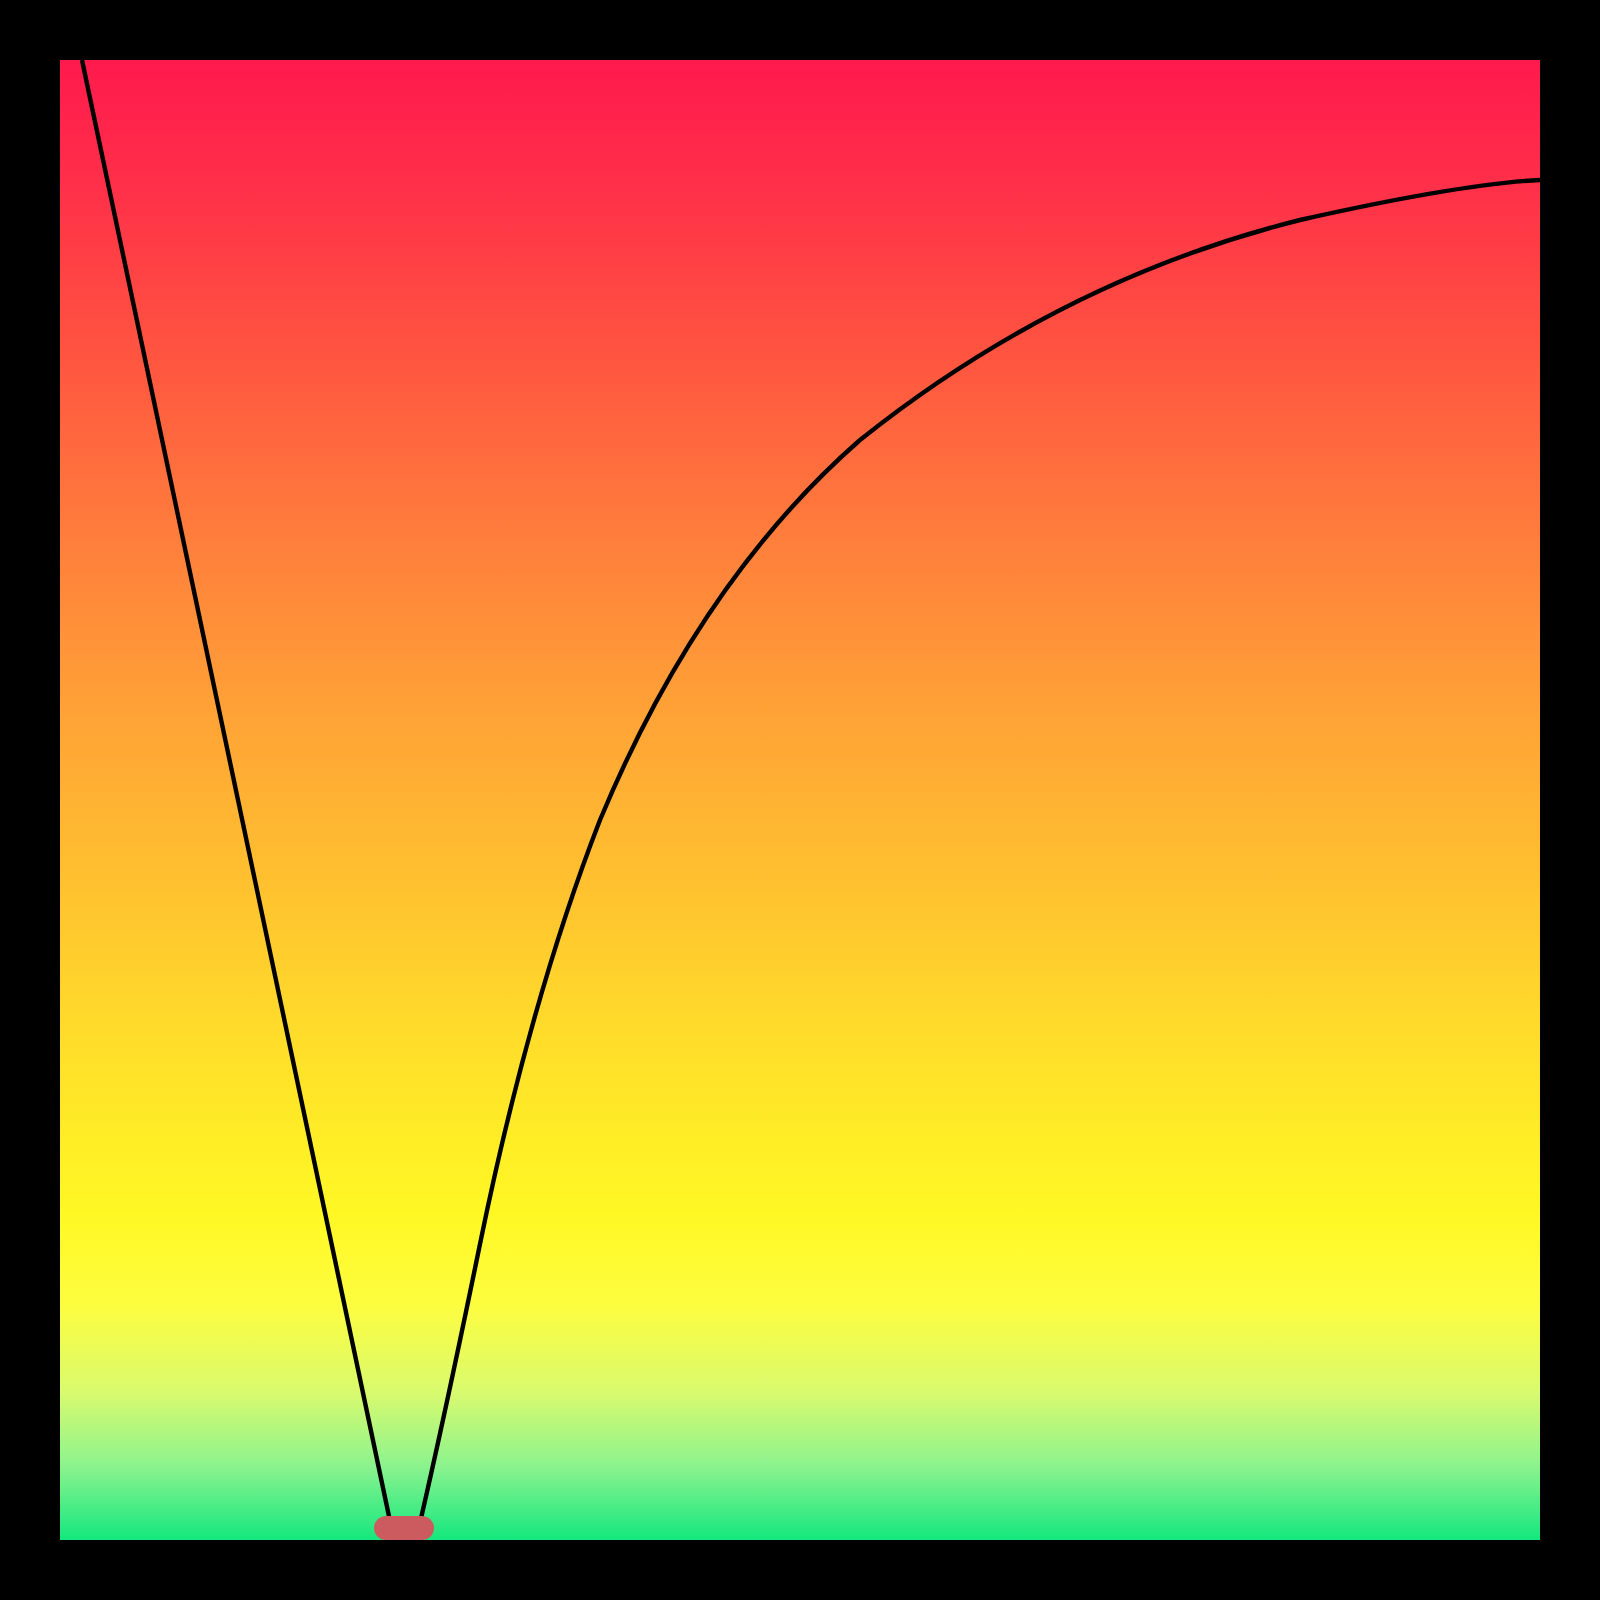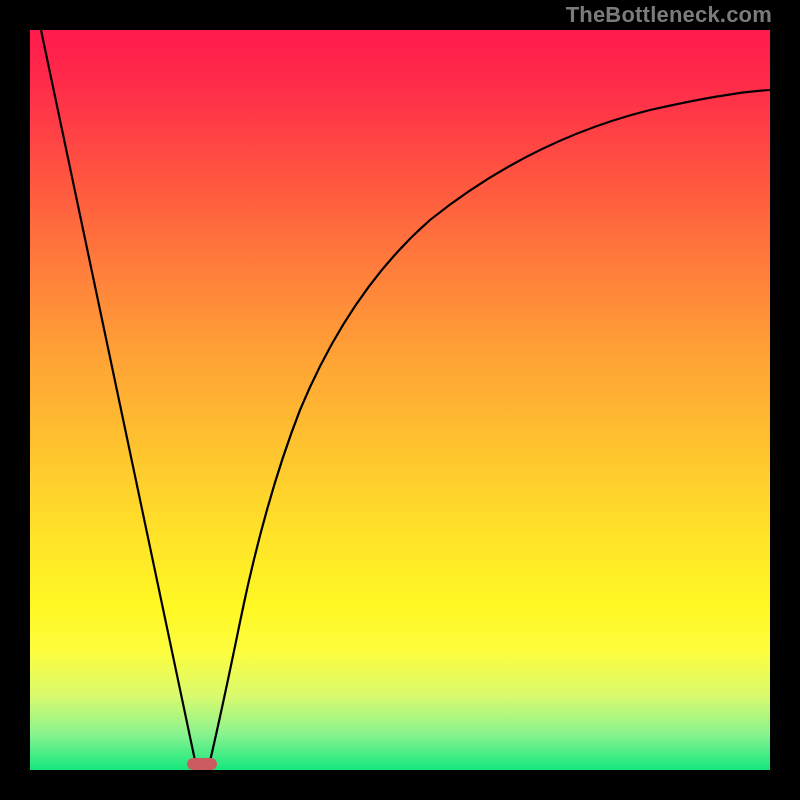--- a/index.html
+++ b/index.html
@@ -61,21 +61,20 @@
     width: 30px;
     height: 12px;
     background: #cc5b60;
     border-radius: 8px;
   }
 </style>
 </head>
 <body>
 
 <div class="frame">
-  <div class="watermark">TheBottleneck.com</div>
   <div class="plot-area">
     <svg class="curve" viewBox="0 0 740 740" preserveAspectRatio="none">
 
       <path d="M 11 0 L 167 740" stroke="#000" stroke-width="2.2" fill="none"></path>
 
       <path d="M 178 740
                Q 192 680 210 592
                Q 235 470 270 380
                Q 320 260 400 190
                Q 500 110 620 80

